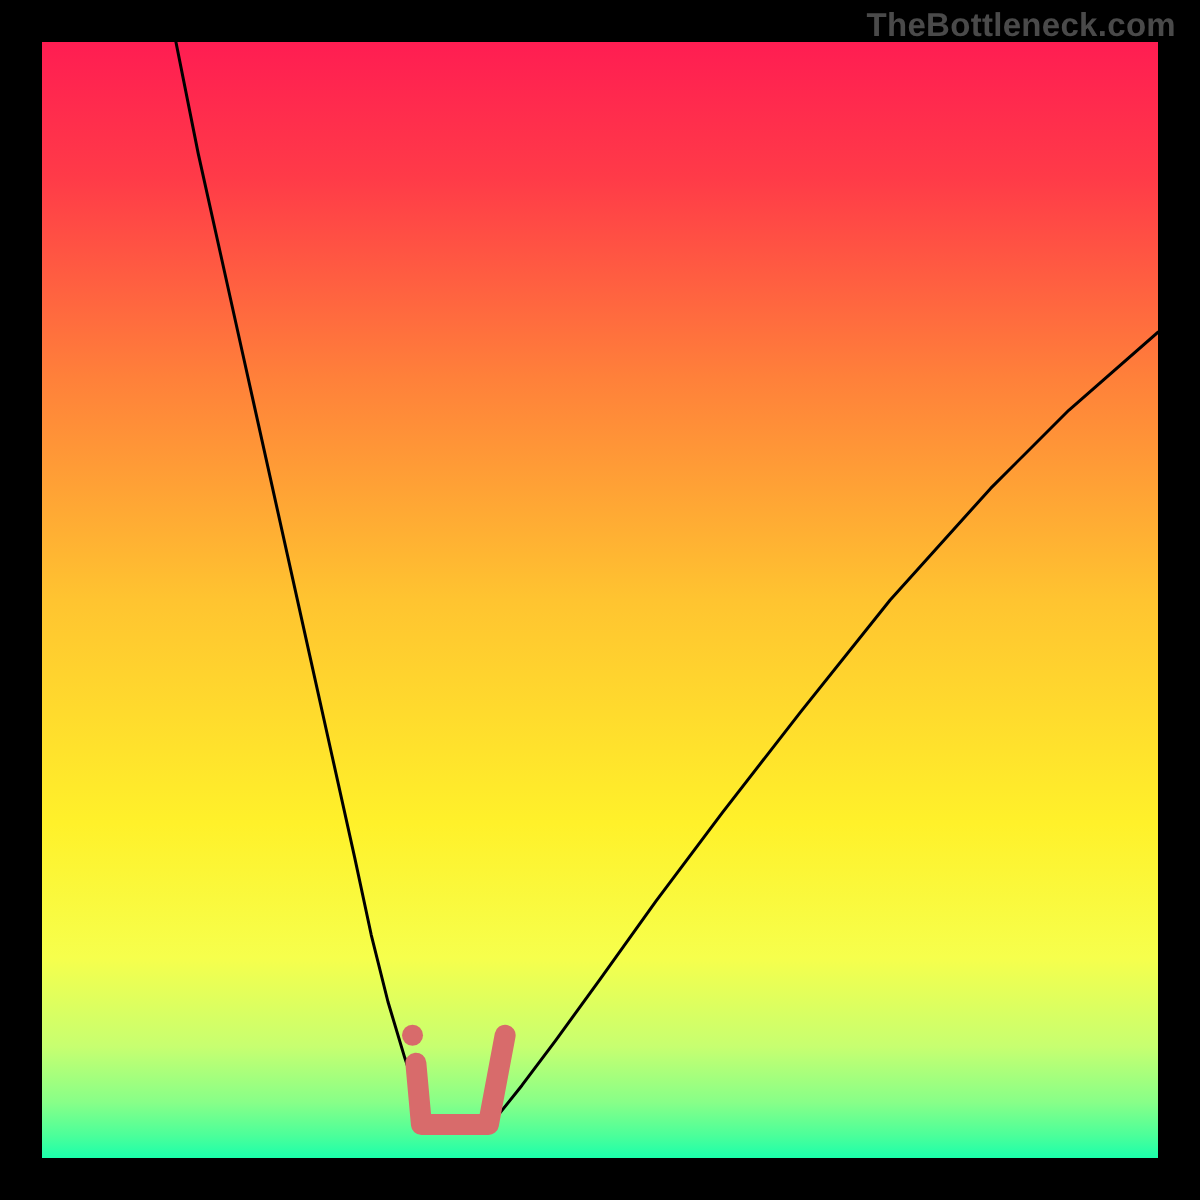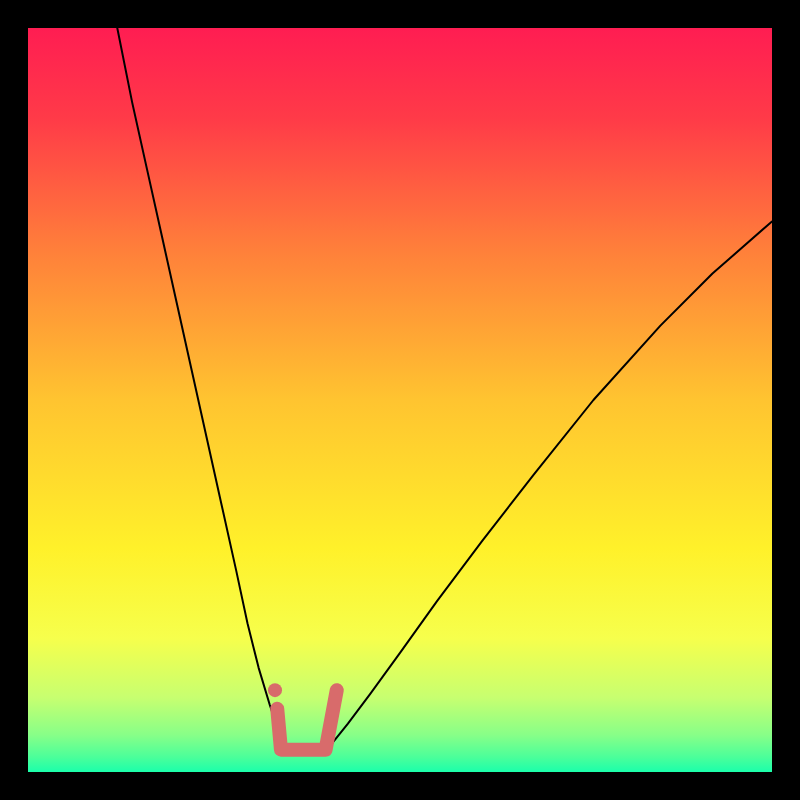--- a/index.html
+++ b/index.html
@@ -36,20 +36,21 @@
     width: 744px;
     height: 744px;
     overflow: hidden;
   }
   svg { display: block; }
 </style>
 </head>
 <body>
 
 <div class="outer">
+  <div class="watermark">TheBottleneck.com</div>
 
   <div class="plot">
     <svg id="chart-svg" viewBox="0 0 744 744" width="744" height="744" preserveAspectRatio="none">
       <defs>
         <linearGradient id="bg-grad" x1="0" y1="0" x2="0" y2="1">
             <stop offset="0%" stop-color="#ff1d52"></stop>
             <stop offset="12%" stop-color="#ff3a48"></stop>
             <stop offset="30%" stop-color="#ff803a"></stop>
             <stop offset="50%" stop-color="#ffc430"></stop>
             <stop offset="70%" stop-color="#fff12a"></stop>

